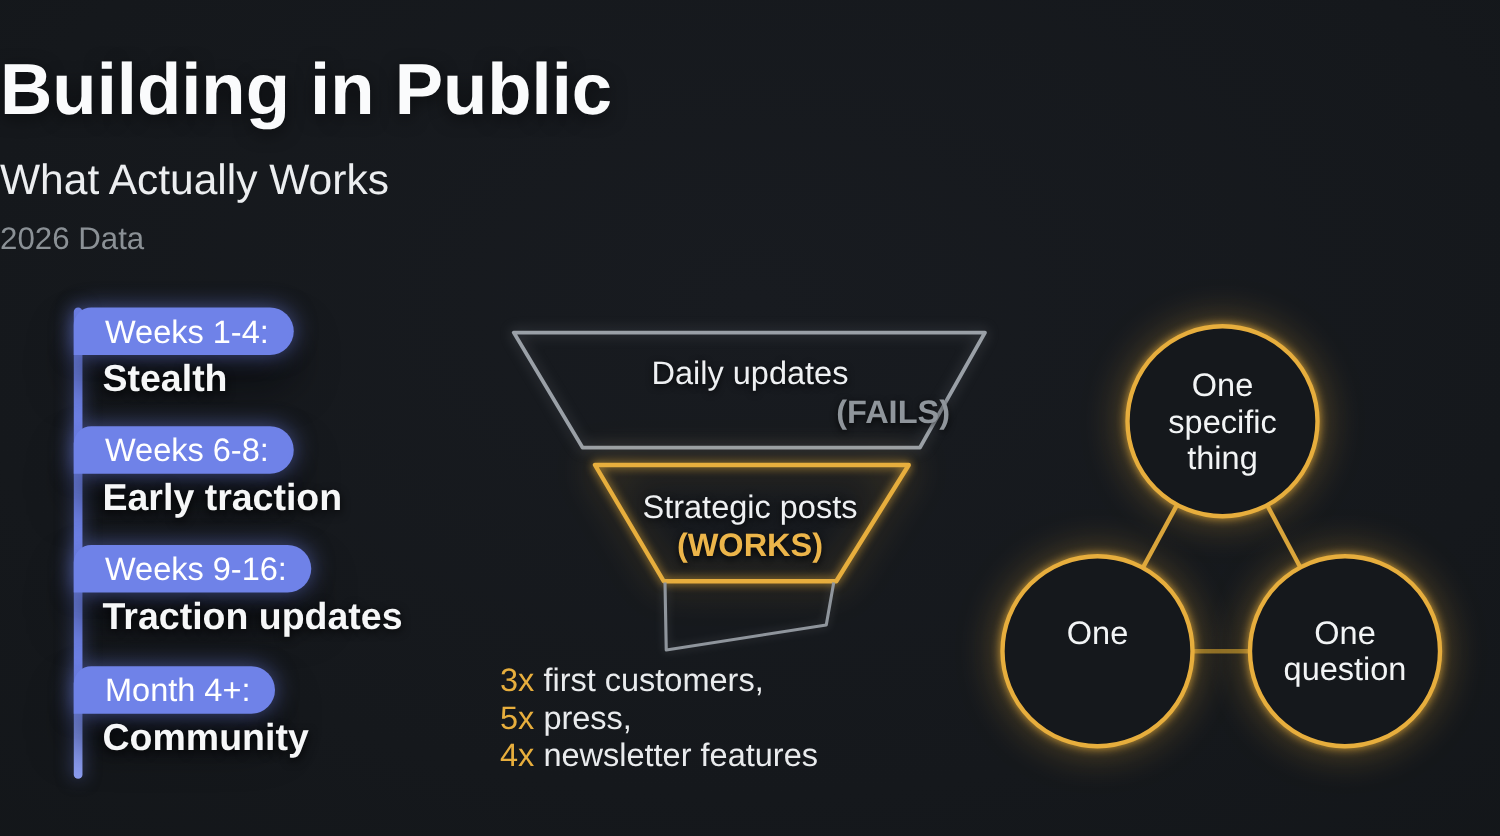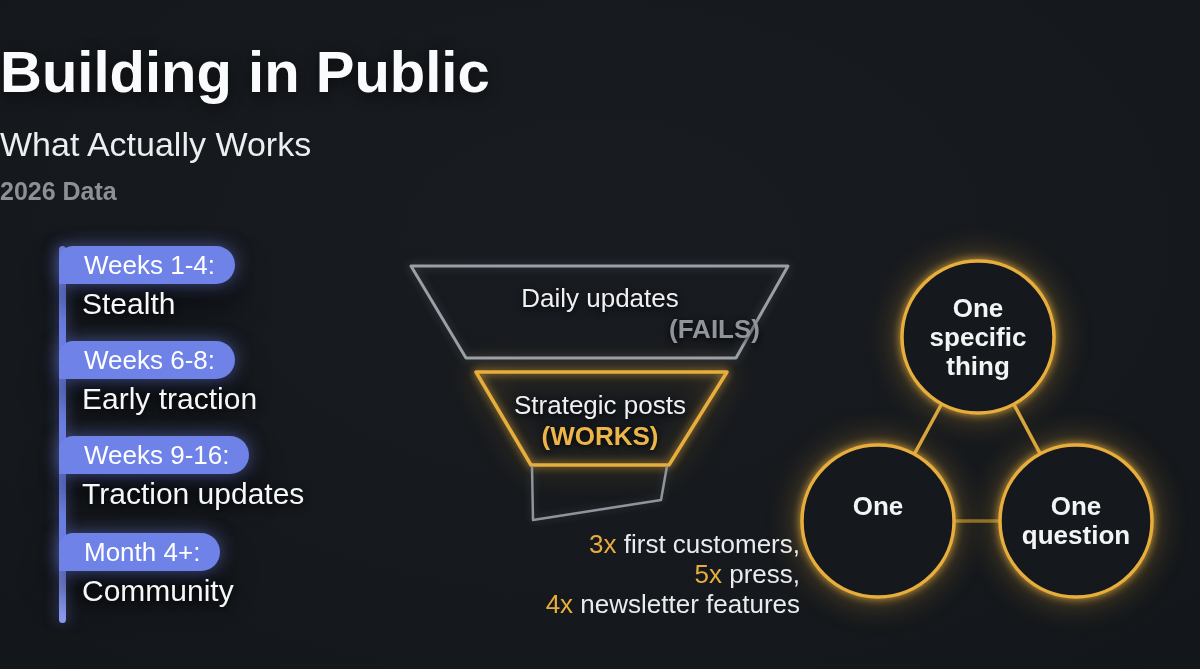--- a/index.html
+++ b/index.html
@@ -7,30 +7,30 @@
     position:relative;width:1200px;height:669px;overflow:hidden;
     background:radial-gradient(1150px 720px at 50% 36%, #181b20 0%, #15181c 55%, #121518 100%);
     font-family:"Liberation Sans","DejaVu Sans",sans-serif;
     -webkit-font-smoothing:antialiased;
   }
   .title{position:absolute;left:0;top:38px;width:1200px;font-size:58px;line-height:68px;
          font-weight:700;color:#fafbfc;text-shadow:0 3px 14px rgba(0,0,0,.55);}
   .subtitle{position:absolute;left:0;top:124px;width:1200px;font-size:34px;line-height:40px;
             color:#eceef0;}
   .caption{position:absolute;left:0;top:176px;width:1200px;font-size:25px;line-height:30px;
-           color:#8b9196;font-weight:bold;}
+           color:#8b9196;}
   
   .tl-bar{position:absolute;left:59px;top:246px;width:7px;height:377px;border-radius:4px;
           background:linear-gradient(180deg,#6f82e8 0%,#6f82e8 78%,#8c9df0 100%);
           box-shadow:0 0 14px rgba(111,130,232,.5);}
   .tl-item{position:absolute;left:59px;}
   .pill{display:inline-block;background:#6f82e8;color:#ffffff;font-size:26px;line-height:38px;
         height:38px;padding:0 20px 0 25px;border-radius:14px 19px 19px 0;white-space:nowrap;
         box-shadow:0 0 18px rgba(111,130,232,.55),0 22px 34px rgba(4,5,8,.6);}
-  .tl-label{margin:3px 0 0 23px;font-size:30px;line-height:34px;font-weight:400;color:#f6f7f8;
+  .tl-label{margin:3px 0 0 23px;font-size:30px;line-height:34px;font-weight:700;color:#f6f7f8;
             white-space:nowrap;text-shadow:0 2px 8px rgba(0,0,0,.85);}
   
   svg.overlay{position:absolute;left:0;top:0;width:1200px;height:669px;}
   .stage-gray{fill:none;stroke-width:3;stroke-linejoin:round;
               filter:drop-shadow(0 0 5px rgba(190,196,203,.28));}
   .stage-amber{fill:none;stroke-width:3.5;stroke-linejoin:round;
                filter:drop-shadow(0 0 4px rgba(236,177,60,.85)) drop-shadow(0 0 15px rgba(236,177,60,.4));}
   .spout{fill:none;stroke:#8f959c;stroke-width:2.5;stroke-linejoin:round;
          filter:drop-shadow(0 0 4px rgba(190,196,203,.22));}
   .link-bright{stroke:#d9a53c;stroke-width:3.5;}
@@ -38,26 +38,26 @@
   .node-circle{fill:#15181c;stroke-width:3.5;
                filter:drop-shadow(0 0 4px rgba(236,177,60,.8)) drop-shadow(0 0 16px rgba(236,177,60,.38));}
   
   .stage-text{position:absolute;left:440px;width:320px;text-align:center;font-size:26px;
               line-height:31px;color:#eef0f2;text-shadow:0 2px 6px rgba(0,0,0,.8);}
   .stage-1{top:283px;}
   .stage-2{top:390px;}
   .status{font-weight:700;}
   .status-fails{color:#8f959b;text-align:right;}
   .status-works{color:#ecb54a;}
-  .results{position:absolute;left:400px;top:529px;width:400px;text-align:right;
+  .results{position:absolute;left:400px;top:529px;width:400px;text-align:left;
            font-size:26px;line-height:30px;color:#e9ebed;}
   .mult{color:#e7ae3d;}
   
   .node-label{position:absolute;width:180px;text-align:center;font-size:26px;line-height:29px;
-              color:#f2f4f5;font-weight:bold;}
+              color:#f2f4f5;}
   .node-top{left:888px;top:294px;}
   .node-left{left:788px;top:492px;}
   .node-right{left:986px;top:492px;}
 </style>
 </head>
 <body>
 
 <div class="canvas">
 
   <div class="title">Building in Public</div>

